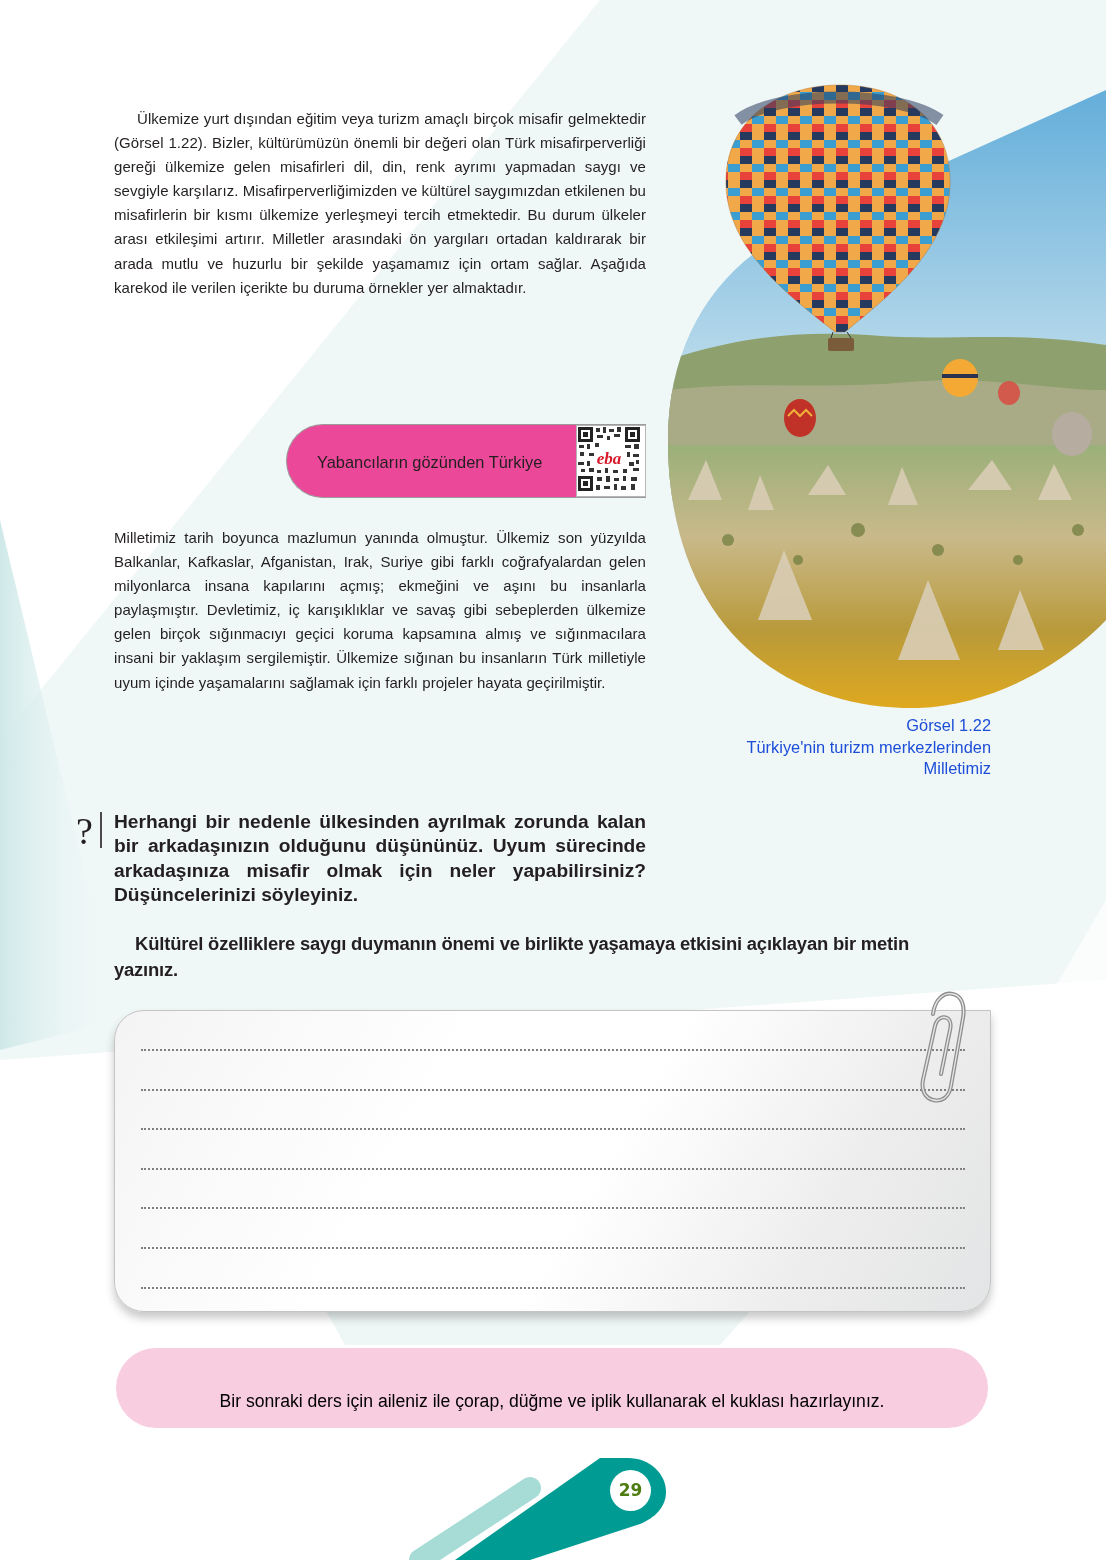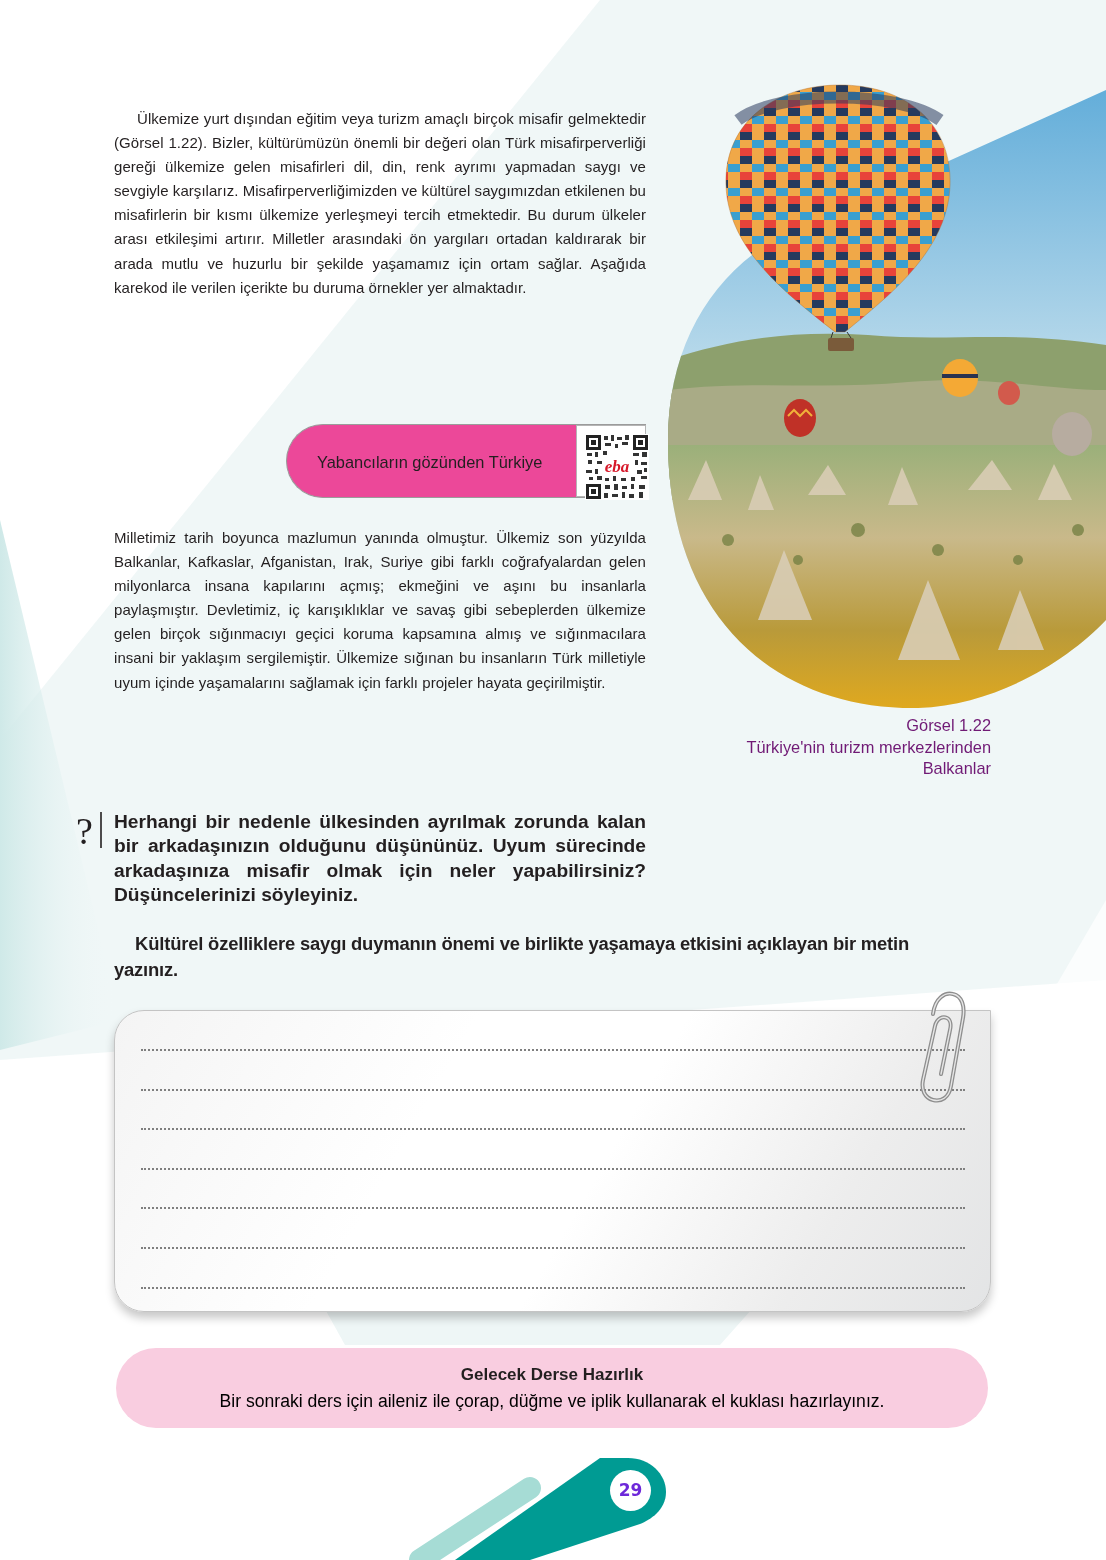--- a/index.html
+++ b/index.html
@@ -19,30 +19,30 @@
     .qr-pill {
       position: absolute; left: 286px; top: 424px; width: 360px; height: 74px;
       border: 1px solid #9b9b9b; border-radius: 44px 0 0 44px; border-right: none;
       background: #ec4899; z-index: 2;
     }
     .qr-pill .label {
       position: absolute; left: 30px; top: 28px; font-size: 16.4px; color: #231f20;
     }
     .qr-box {
       position: absolute; left: 289px; top: 0px; width: 70px; height: 72px;
-      border: 1px solid #b5b5b5; background: #fff; padding: 8px;
+      border: 1px solid #b5b5b5; background: #fff; padding: 0;
     }
 
     .photo {
       position: absolute; left: 668px; top: 60px; width: 438px; height: 650px; z-index: 1;
     }
 
     .caption {
       position: absolute; right: 115px; top: 715px; text-align: right;
-      font-size: 16.4px; line-height: 21.5px; color: #701a75; z-index: 2;
+      font-size: 16.4px; line-height: 21.5px; color: #1d4ed8; z-index: 2;
     }
 
     .question {
       position: absolute; left: 114px; top: 810px; width: 532px;
       font-size: 19.2px; line-height: 24.4px; font-weight: bold; text-align: justify;
       text-align-last: left; z-index: 2;
     }
     .q-mark {
       position: absolute; left: 74px; top: 808px; width: 32px; height: 44px; z-index: 2;
     }
@@ -72,21 +72,21 @@
       position: absolute; left: 116px; top: 1348px; width: 872px; height: 80px;
       background: #f9cde0; border-radius: 40px; text-align: center; z-index: 2;
     }
     .prep .title { position: absolute; left: 0; right: 0; top: 17px; font-size: 17px; font-weight: bold; color: #231f20; }
     .prep .body { position: absolute; left: 0; right: 0; top: 43px; font-size: 17.6px; color: #000000; }
 
     .page-num-wrap { position: absolute; left: 0; top: 0; width: 1106px; height: 1560px; z-index: 3; pointer-events: none; }
     .page-num {
       position: absolute; left: 610px; top: 1470px; width: 41px; height: 41px;
       border-radius: 50%; background: #ffffff; text-align: center;
-      font-size: 17px; font-weight: bold; line-height: 41px; color: #6d28d9;
+      font-size: 17px; font-weight: bold; line-height: 41px; color: #4d7c0f;
       font-family: "DejaVu Sans", sans-serif;
     }
   </style>
 </head>
 <body>
 
 <svg class="bg-layer" width="1106" height="1560" viewBox="0 0 1106 1560">
   <defs>
     <linearGradient id="leftfade" x1="0" y1="0" x2="1" y2="0">
       <stop offset="0" stop-color="#cfe9e8"></stop>
@@ -236,21 +236,21 @@
     <path d="M70,60 C110,30 230,30 272,60" stroke="#2a3a5e" stroke-width="12" fill="none" opacity="0.55"></path>
     <rect x="160" y="278" width="26" height="13" rx="2" fill="#7a5b3a"></rect>
     <line x1="165" y1="272" x2="163" y2="278" stroke="#333" stroke-width="1"></line>
     <line x1="179" y1="272" x2="183" y2="278" stroke="#333" stroke-width="1"></line>
   </g>
 </svg>
 
 <div class="caption">
   <div>Görsel 1.22</div>
   <div>Türkiye'nin turizm merkezlerinden</div>
-  <div>Balkanlar</div>
+  <div>Milletimiz</div>
 </div>
 
 <svg class="q-mark" width="32" height="44" viewBox="0 0 32 44">
   <text x="2" y="36" font-family="Liberation Serif, serif" font-size="38" fill="#231f20">?</text>
   <line x1="27" y1="4" x2="27" y2="40" stroke="#231f20" stroke-width="1.6"></line>
 </svg>
 
 <p class="question">Herhangi bir nedenle ülkesinden ayrılmak zorunda kalan bir arkadaşınızın olduğunu düşününüz. Uyum sürecinde arkadaşınıza misafir olmak için neler yapabilirsiniz? Düşüncelerinizi söyleyiniz.</p>
 
 <p class="task">Kültürel özelliklere saygı duymanın önemi ve birlikte yaşamaya etkisini açıklayan bir metin yazınız.</p>
@@ -264,21 +264,20 @@
   <div class="line" style="top:236px"></div>
   <div class="line" style="top:276px"></div>
 </div>
 
 <svg class="clip" width="60" height="120" viewBox="0 0 60 120">
   <path d="M18,28 C20,12 30,6 38,8 C47,10 50,20 48,32 L36,100 C34,112 26,116 18,114 C10,112 6,104 8,94 L20,40 C22,32 28,30 32,32 C36,34 36,40 35,44 L26,88" fill="none" stroke="#8e8e8e" stroke-width="4" stroke-linecap="round"></path>
   <path d="M18,28 C20,12 30,6 38,8 C47,10 50,20 48,32 L36,100 C34,112 26,116 18,114 C10,112 6,104 8,94 L20,40 C22,32 28,30 32,32 C36,34 36,40 35,44 L26,88" fill="none" stroke="#e6e6e6" stroke-width="1.4" stroke-linecap="round"></path>
 </svg>
 
 <div class="prep">
-  <div class="title">Gelecek Derse Hazırlık</div>
   <div class="body">Bir sonraki ders için aileniz ile çorap, düğme ve iplik kullanarak el kuklası hazırlayınız.</div>
 </div>
 
 <div class="page-num-wrap">
   <svg width="1106" height="1560" viewBox="0 0 1106 1560" style="position:absolute;left:0;top:0">
     <line x1="530" y1="1488" x2="420" y2="1560" stroke="#a6dcd5" stroke-width="22" stroke-linecap="round"></line>
     <path d="M600,1458 L628,1458 C650,1458 666,1474 666,1492 C666,1510 650,1520 640,1524 L530,1560 L455,1560 Z" fill="#009b93"></path>
   </svg>
   <div class="page-num">29</div>
 </div>

